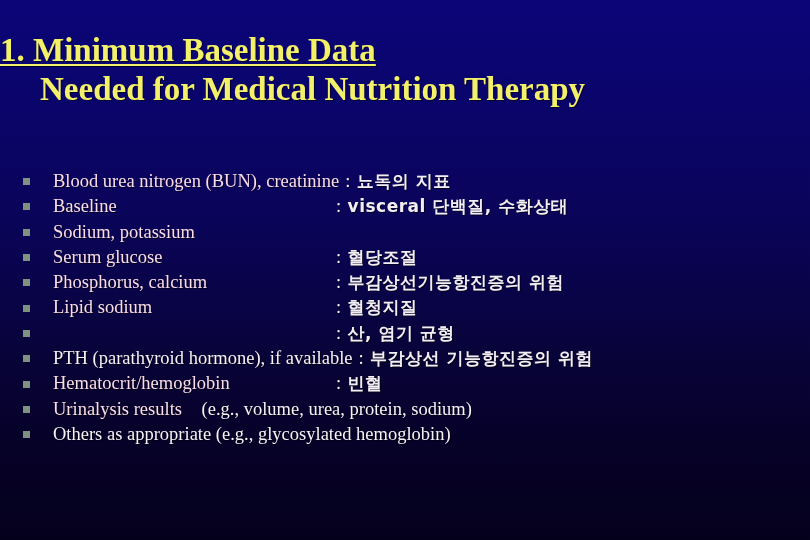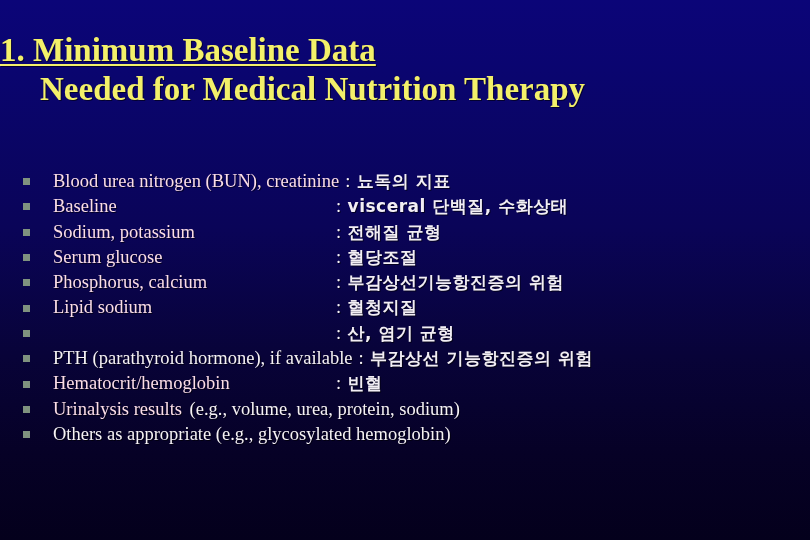--- a/index.html
+++ b/index.html
@@ -109,21 +109,21 @@
   
   .col2 {
     position: absolute;
     top: 0;
     left: 0;
     height: 25.3px;
     line-height: 25.3px;
     margin-left: 18px;
   }
   .inline-tail {
-    margin-left: 3px;
+    margin-left: 15px;
     text-align: center;
   }
 </style>
 </head>
 <body>
 
 <div id="slide">
 
   <div id="title-block">
     <span class="title-line underlined" id="title-line-1">1. Minimum Baseline Data</span>
@@ -140,21 +140,21 @@
       <div class="bullet-row">
         <span class="bullet-marker">
           <span class="sq"></span>
         </span>
         <span class="row-text"><span class="seg b">Baseline</span><span class="col2" style="left: 265px;"><span class="seg r">:</span><span class="seg ko"> visceral 단백질, 수화상태</span></span></span>
       </div>
       <div class="bullet-row">
         <span class="bullet-marker">
           <span class="sq"></span>
         </span>
-        <span class="row-text"><span class="seg b">Sodium, potassium</span><span class="col2" style="left: 265px;"><span class="seg r">:</span><span class="seg ko"> 전해질 균형</span></span></span>
+        <span class="row-text"><span class="seg b">Sodium, potassium</span></span>
       </div>
       <div class="bullet-row">
         <span class="bullet-marker">
           <span class="sq"></span>
         </span>
         <span class="row-text"><span class="seg b">Serum glucose</span><span class="col2" style="left: 265px;"><span class="seg r">:</span><span class="seg ko"> 혈당조절</span></span></span>
       </div>
       <div class="bullet-row">
         <span class="bullet-marker">
           <span class="sq"></span>

